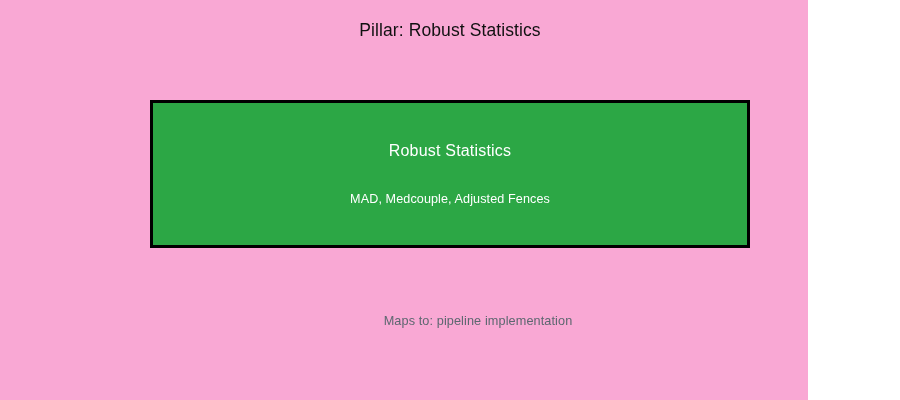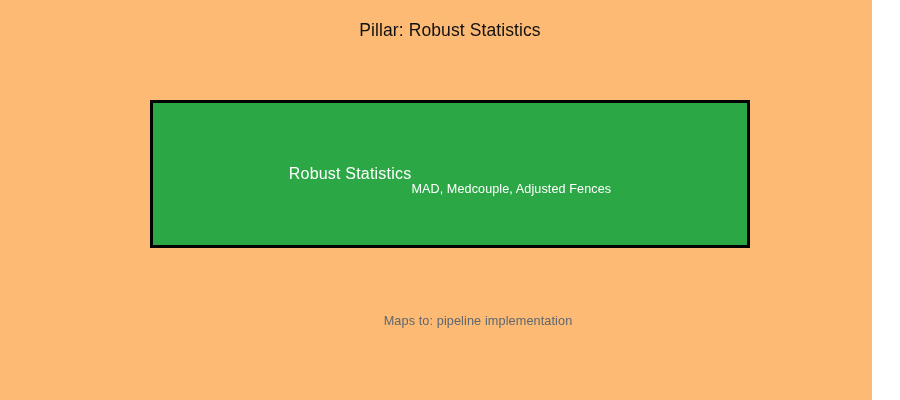--- a/index.html
+++ b/index.html
@@ -8,23 +8,23 @@
     background: #ffffff;
   }
   body {
     width: 900px;
     height: 400px;
     font-family: "Liberation Sans", sans-serif;
     -webkit-font-smoothing: antialiased;
   }
   #figure {
     position: relative;
-    width: 872px;
+    width: 808px;
     height: 400px;
-    background: #fdba74;
+    background: #f9a8d4;
     overflow: hidden;
   }
   #figure-title {
     position: absolute;
     left: 0;
     top: 19px;
     width: 900px;
     text-align: center;
     font-size: 17.5px;
     line-height: 22px;
@@ -35,21 +35,21 @@
   #pillar-box {
     position: absolute;
     left: 150px;
     top: 100px;
     width: 600px;
     height: 148px;
     box-sizing: border-box;
     background: #2ca745;
     border: 3px solid #000000;
     display: flex;
-    flex-direction: row;
+    flex-direction: column;
     align-items: center;
     justify-content: center;
   }
   #pillar-box-label {
     font-size: 16px;
     line-height: 20px;
     color: #ffffff;
     text-align: center;
     letter-spacing: 0.2px;
     white-space: nowrap;

